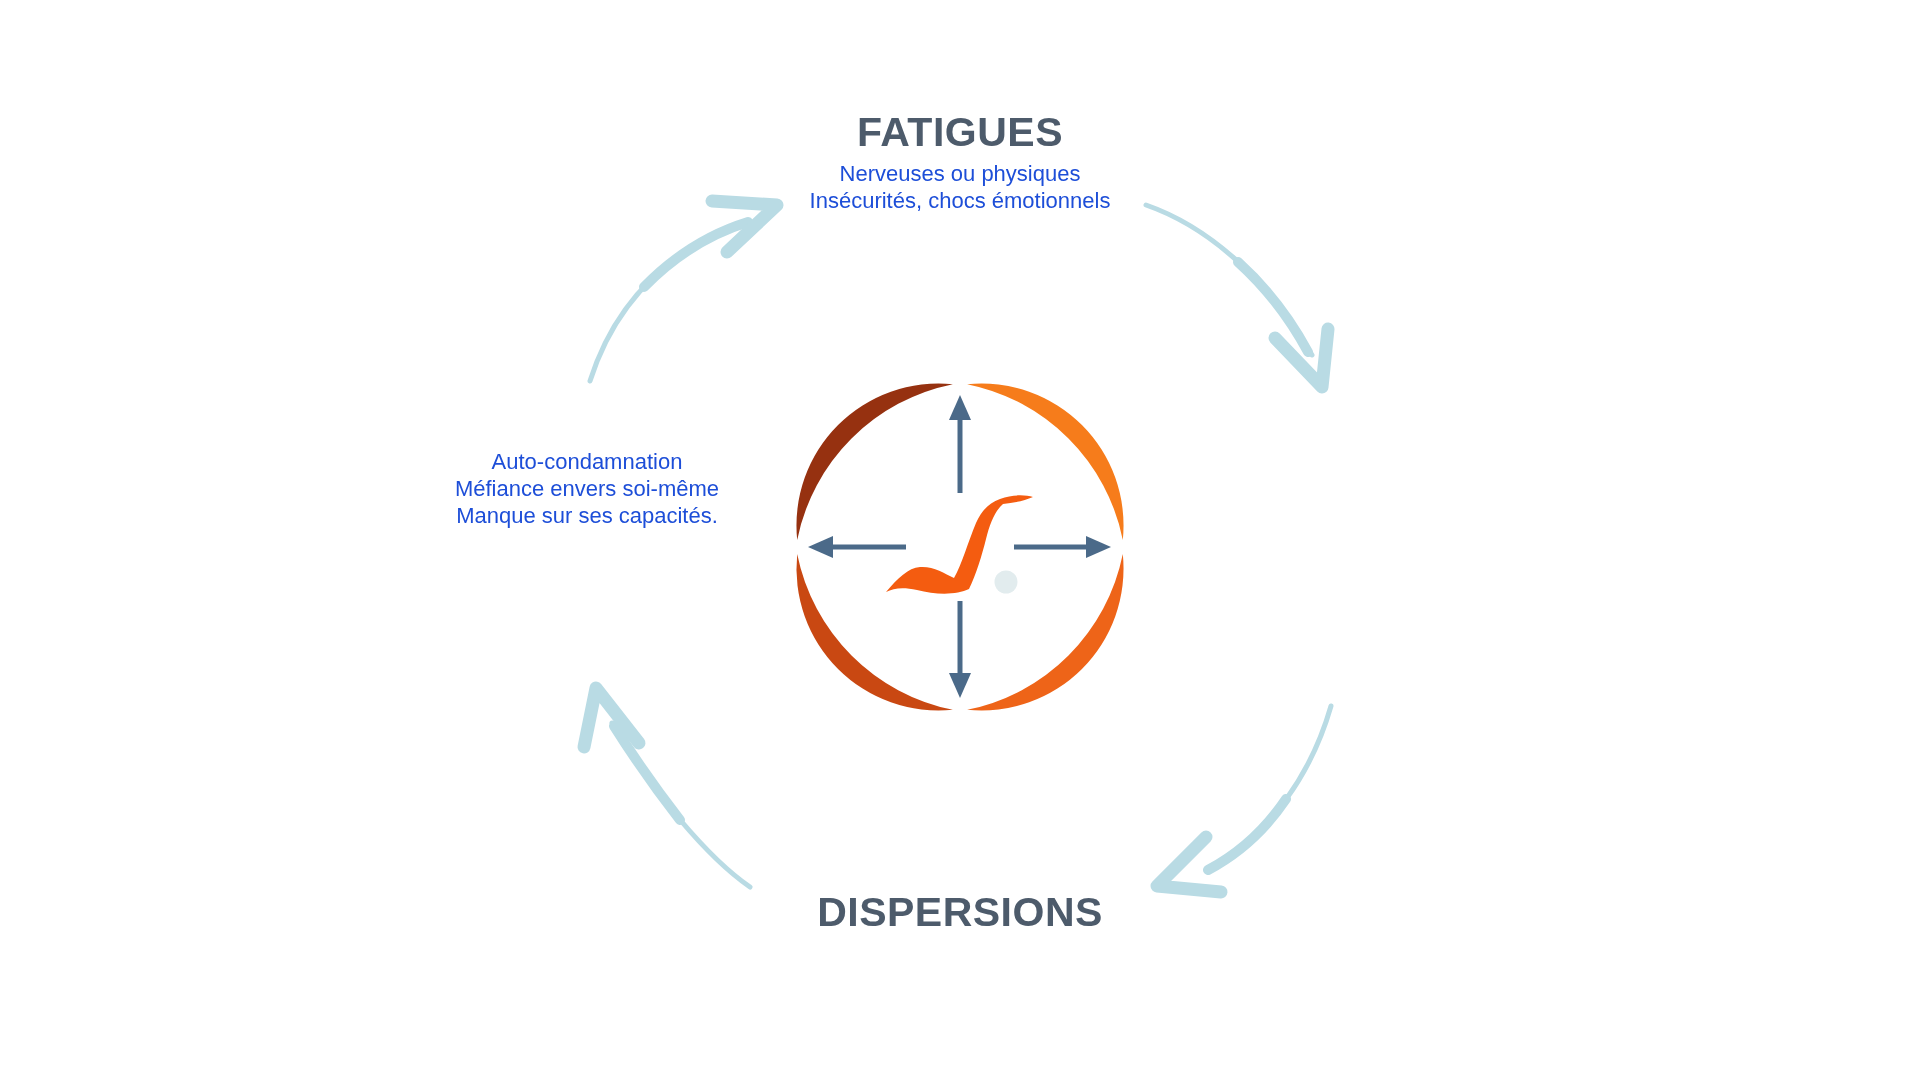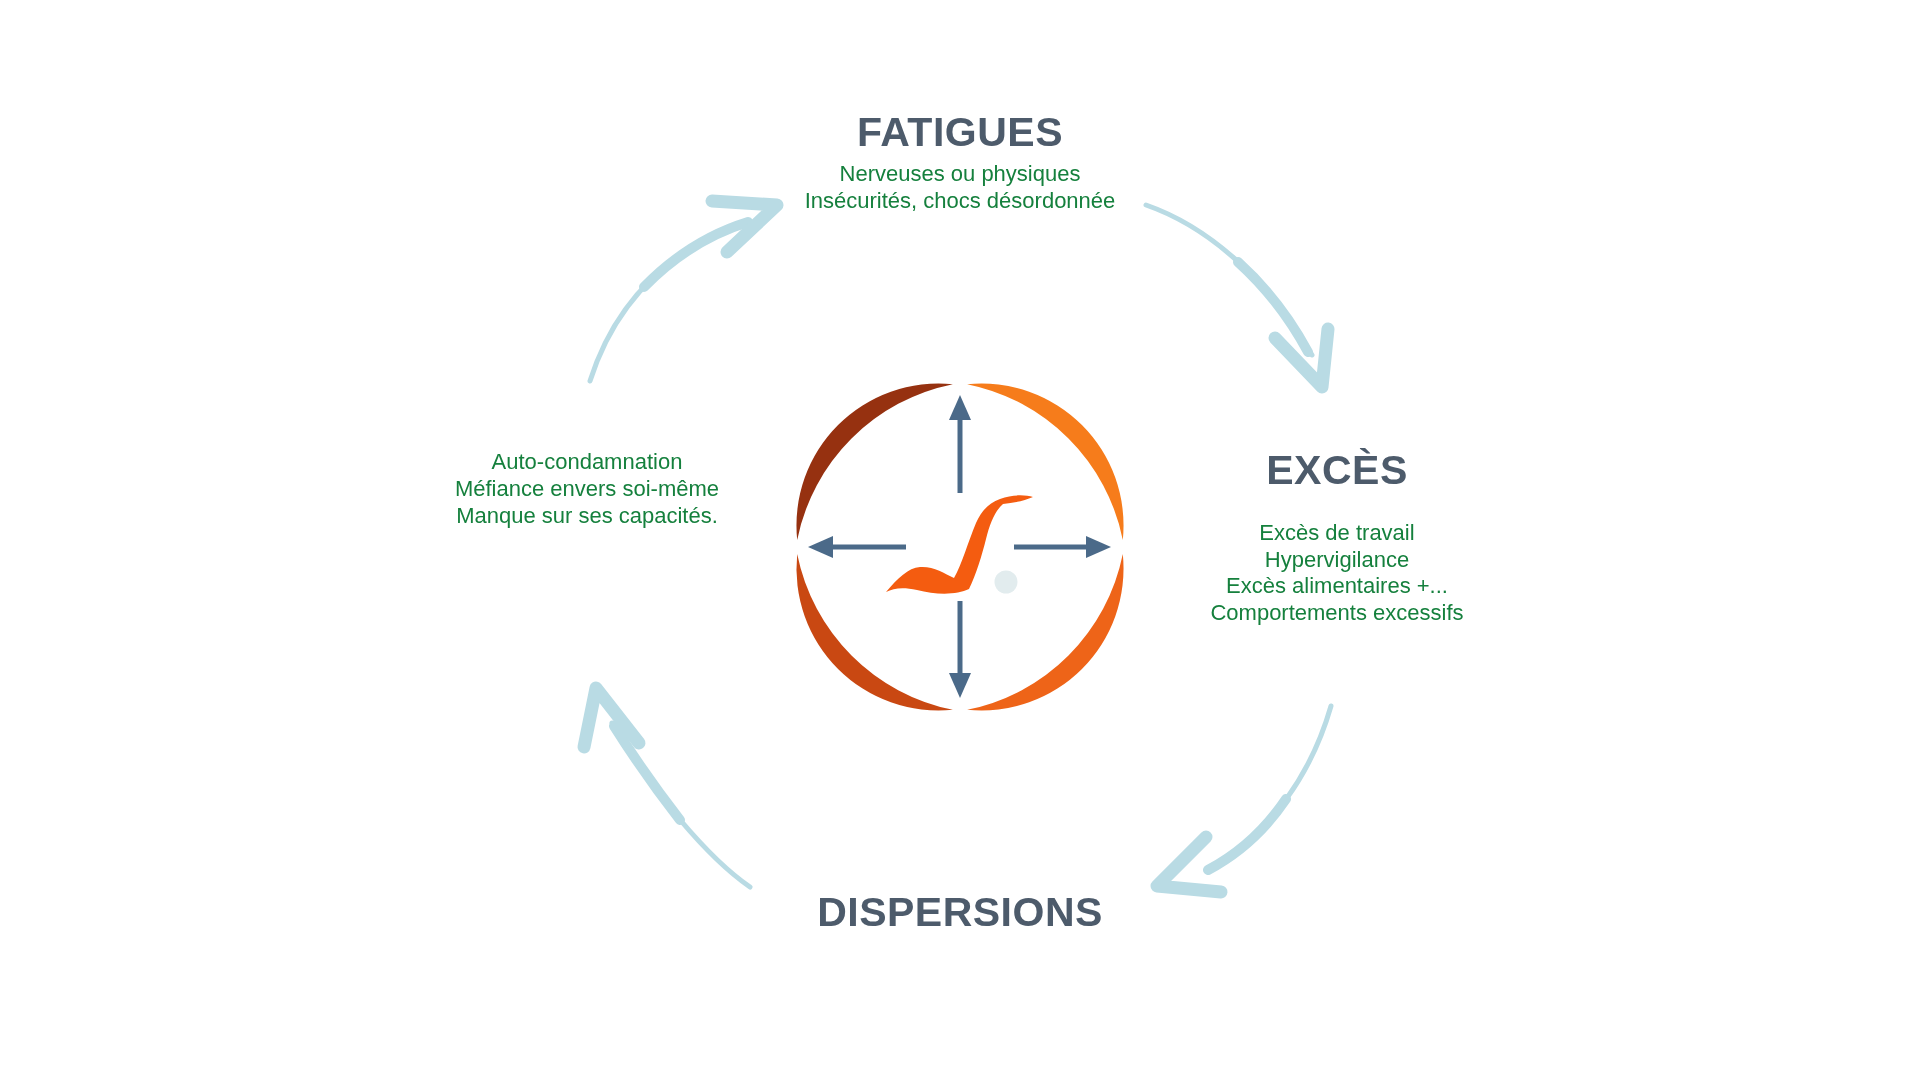--- a/index.html
+++ b/index.html
@@ -12,21 +12,21 @@
   .node-title{
     font-size:41px;font-weight:700;line-height:44px;letter-spacing:0.5px;
     color:#4d5b6b;
   }
   .node-title-line{
     font-size:40px;font-weight:700;line-height:38px;letter-spacing:0.5px;
     color:#4d5b6b;
   }
   .node-sub{margin-top:6px;}
   .sub-line{
-    font-size:22px;line-height:27px;color:#15803d;white-space:pre-wrap;
+    font-size:22px;line-height:27px;color:#1d4ed8;white-space:pre-wrap;
   }
   .node-right .node-sub{margin-top:28px;}
   .node-right .sub-line{line-height:26.5px;}
   .node-left .node-sub{margin-top:24px;}
   .node-bottom .node-sub{margin-top:5px;}
   .node-bottom .sub-line{line-height:26.5px;}
 </style>
 </head>
 <body>
 
@@ -92,33 +92,24 @@
                C -57 40 -66 41 -74 45 Z" fill="#f45c10"></path>
 
       <circle cx="46" cy="35" r="11.5" fill="#e2ecee"></circle>
     </g>
   </svg>
 
   <div class="node node-top" style="left:610px;top:110px;width:700px;">
     <div class="node-title">FATIGUES</div>
     <div class="node-sub">
       <div class="sub-line">Nerveuses ou physiques</div>
-      <div class="sub-line">Insécurités, chocs désordonnée</div>
+      <div class="sub-line">Insécurités, chocs émotionnels</div>
     </div>
   </div>
 
-  <div class="node node-right" style="left:1107px;top:448px;width:460px;">
-    <div class="node-title">EXCÈS</div>
-    <div class="node-sub">
-      <div class="sub-line">Excès de travail</div>
-      <div class="sub-line">Hypervigilance</div>
-      <div class="sub-line">Excès alimentaires +...</div>
-      <div class="sub-line">Comportements excessifs</div>
-    </div>
-  </div>
 
   <div class="node node-left" style="left:377px;top:424px;width:420px;">
     <div class="node-sub">
       <div class="sub-line">Auto-condamnation</div>
       <div class="sub-line">Méfiance envers soi-même</div>
       <div class="sub-line">Manque sur ses capacités.</div>
     </div>
   </div>
 
   <div class="node node-bottom" style="left:610px;top:858px;width:700px;margin-top:32px;">

